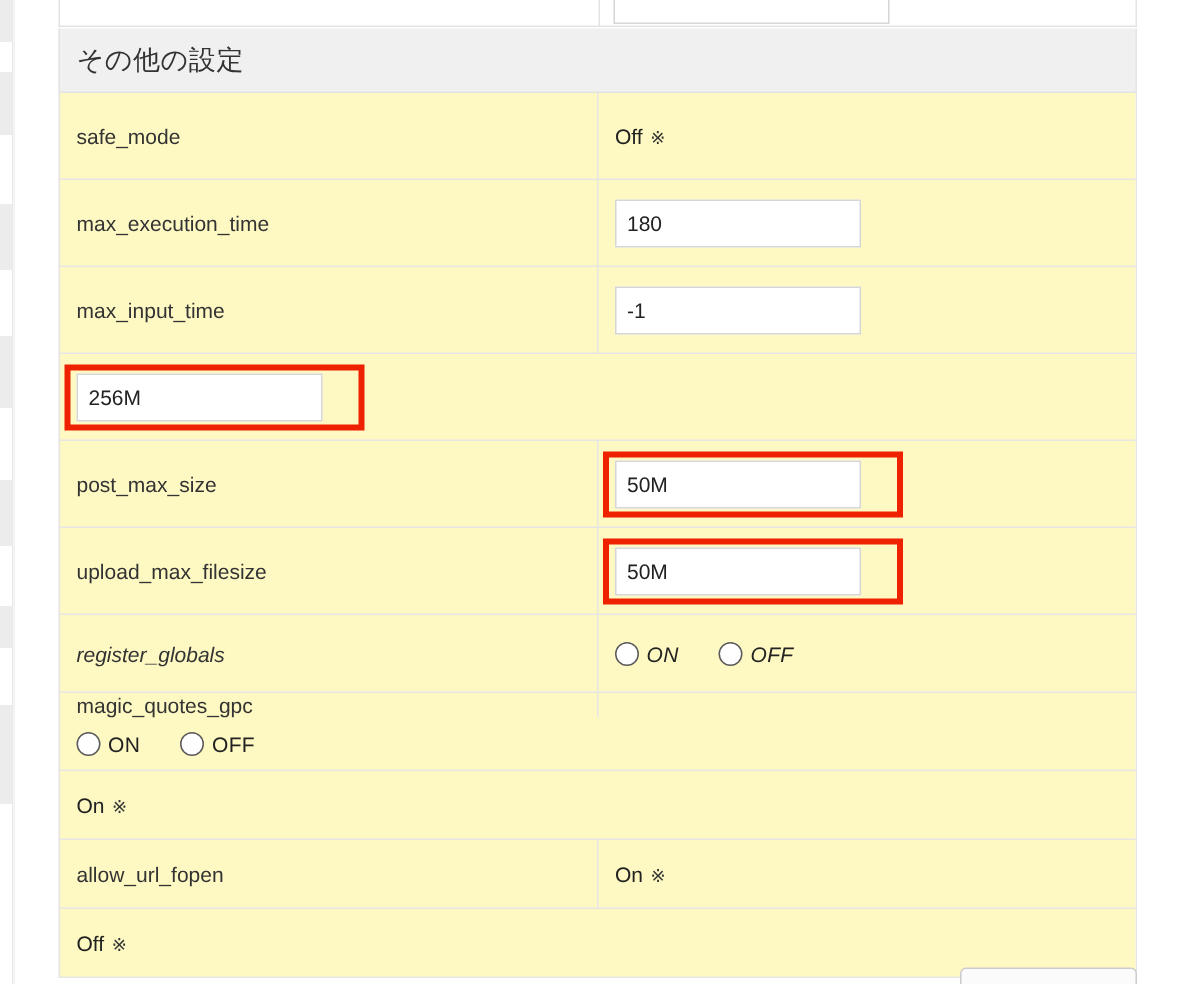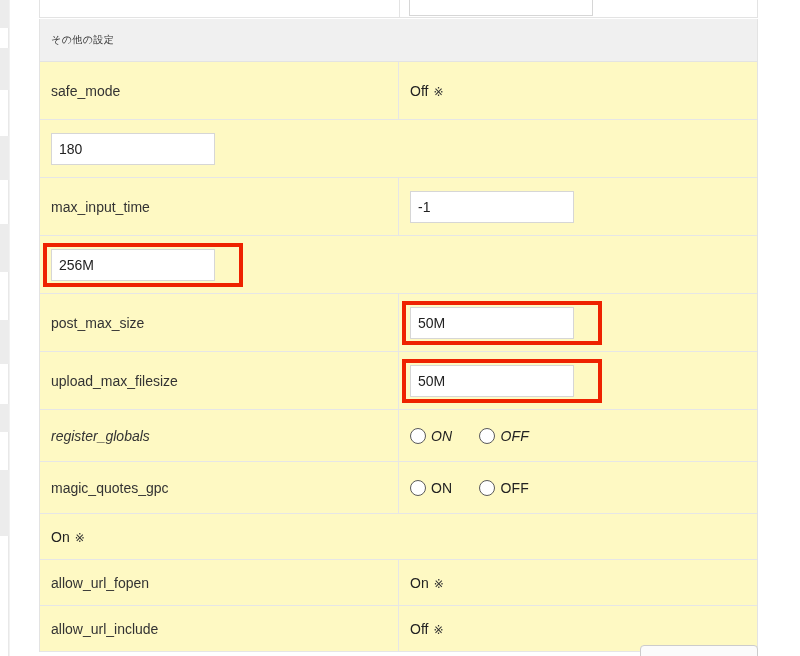--- a/index.html
+++ b/index.html
@@ -83,21 +83,21 @@
     width: 719px; height: 43px;
     background: #f0f0f0;
     border-left: 1px solid #e3e3e3;
     border-right: 1px solid #e3e3e3;
     border-bottom: 1px solid #e3e3e3;
     display: flex;
     align-items: center;
     padding-left: 11px;
   }
   #section-header .title {
-    font-size: 10px;
+    font-size: 18px;
     color: #333333;
     letter-spacing: 0.4px;
   }
 
   
   #settings-table {
     position: absolute;
     left: 39px; top: 62px;
     width: 719px;
     border-left: 1px solid #e3e3e3;
@@ -261,20 +261,23 @@
           <span>safe_mode</span>
         </div>
         <div class="scell-value">
           <span class="static-val">
             <span>Off</span>
             <span class="refmark">※</span>
           </span>
         </div>
       </div>
       <div class="srow h-58">
+        <div class="scell-label">
+          <span>max_execution_time</span>
+        </div>
         <div class="scell-value">
           <span class="annot-wrap"><input type="text" class="cfg-input" placeholder="" value="180" style=""></span>
         </div>
       </div>
       <div class="srow h-58">
         <div class="scell-label">
           <span>max_input_time</span>
         </div>
         <div class="scell-value">
           <span class="annot-wrap"><input type="text" class="cfg-input" placeholder="" value="-1" style=""></span>
@@ -311,21 +314,21 @@
               <span class="radio-dot"></span>
               <span class="radio-label">ON</span>
             </label>
             <label class="radio-opt">
               <span class="radio-dot"></span>
               <span class="radio-label">OFF</span>
             </label>
           </div>
         </div>
       </div>
-      <div class="srow h-52" style="height: 52px;">
+      <div class="srow h-52" style="height: 52px; flex-direction: column;">
         <div class="scell-label">
           <span>magic_quotes_gpc</span>
         </div>
         <div class="scell-value">
           <div class="radio-group">
             <label class="radio-opt">
               <span class="radio-dot"></span>
               <span class="radio-label">ON</span>
             </label>
             <label class="radio-opt">
@@ -348,23 +351,20 @@
           <span>allow_url_fopen</span>
         </div>
         <div class="scell-value">
           <span class="static-val">
             <span>On</span>
             <span class="refmark">※</span>
           </span>
         </div>
       </div>
       <div class="srow h-46">
-        <div class="scell-label">
-          <span>allow_url_include</span>
-        </div>
         <div class="scell-value">
           <span class="static-val">
             <span>Off</span>
             <span class="refmark">※</span>
           </span>
         </div>
       </div>
     </div>
 
   <div id="footer-button">

